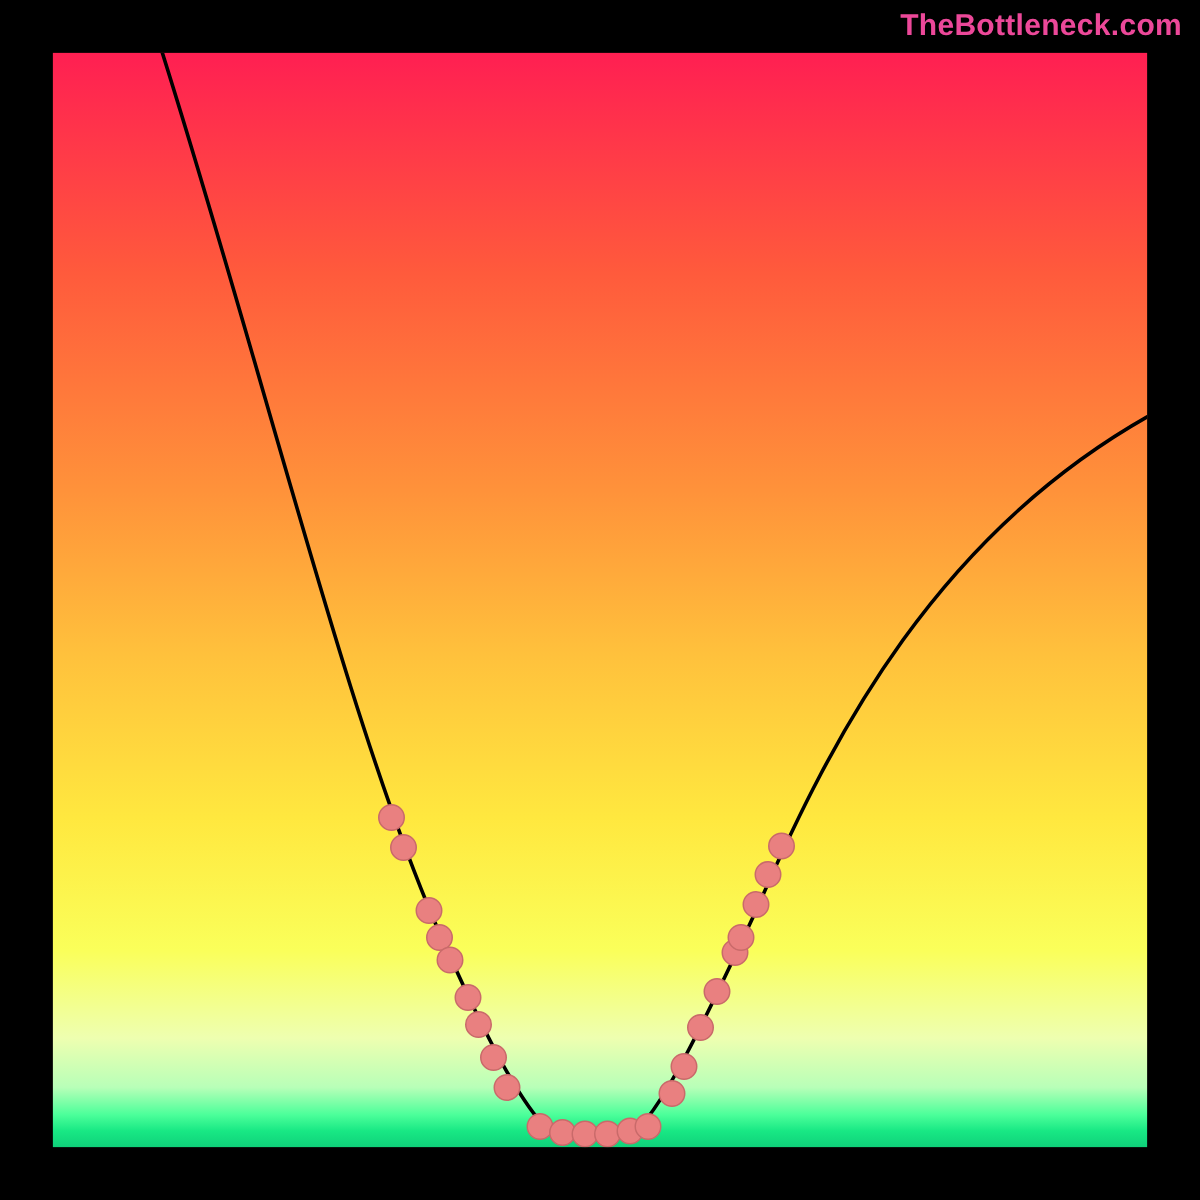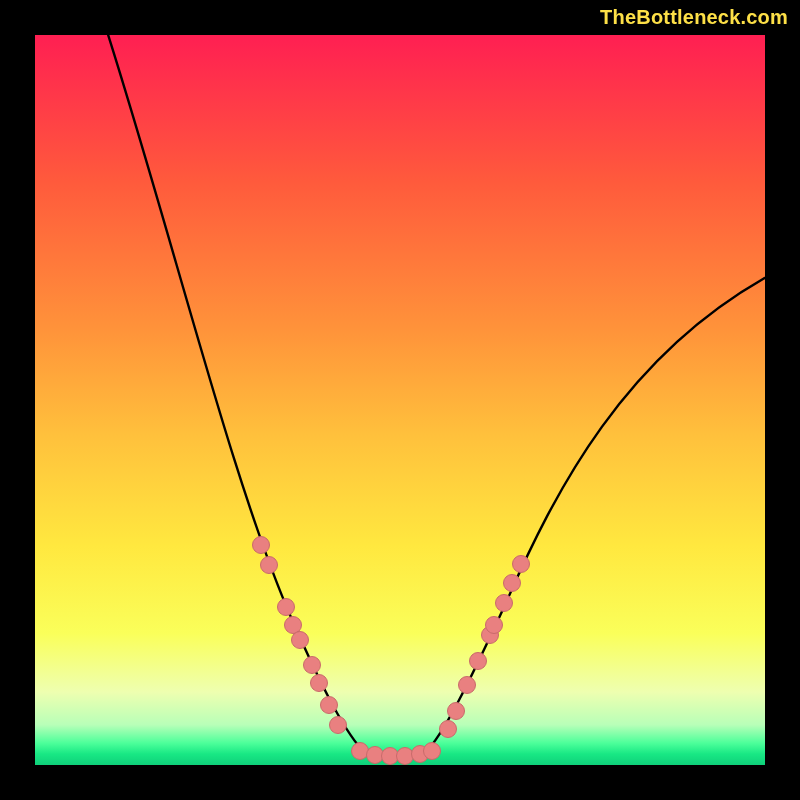--- a/index.html
+++ b/index.html
@@ -21,21 +21,21 @@
     left: 35px;
     top: 35px;
     width: 730px;
     height: 730px;
     overflow: hidden;
   }
   .watermark {
     position: absolute;
     top: 6px;
     right: 12px;
-    color: #fde047;
+    color: #ec4899;
     font-size: 20px;
     font-weight: 600;
     letter-spacing: 0.2px;
   }
 </style>
 </head>
 <body>
 
 <div class="frame">
   <div class="watermark">TheBottleneck.com</div>

